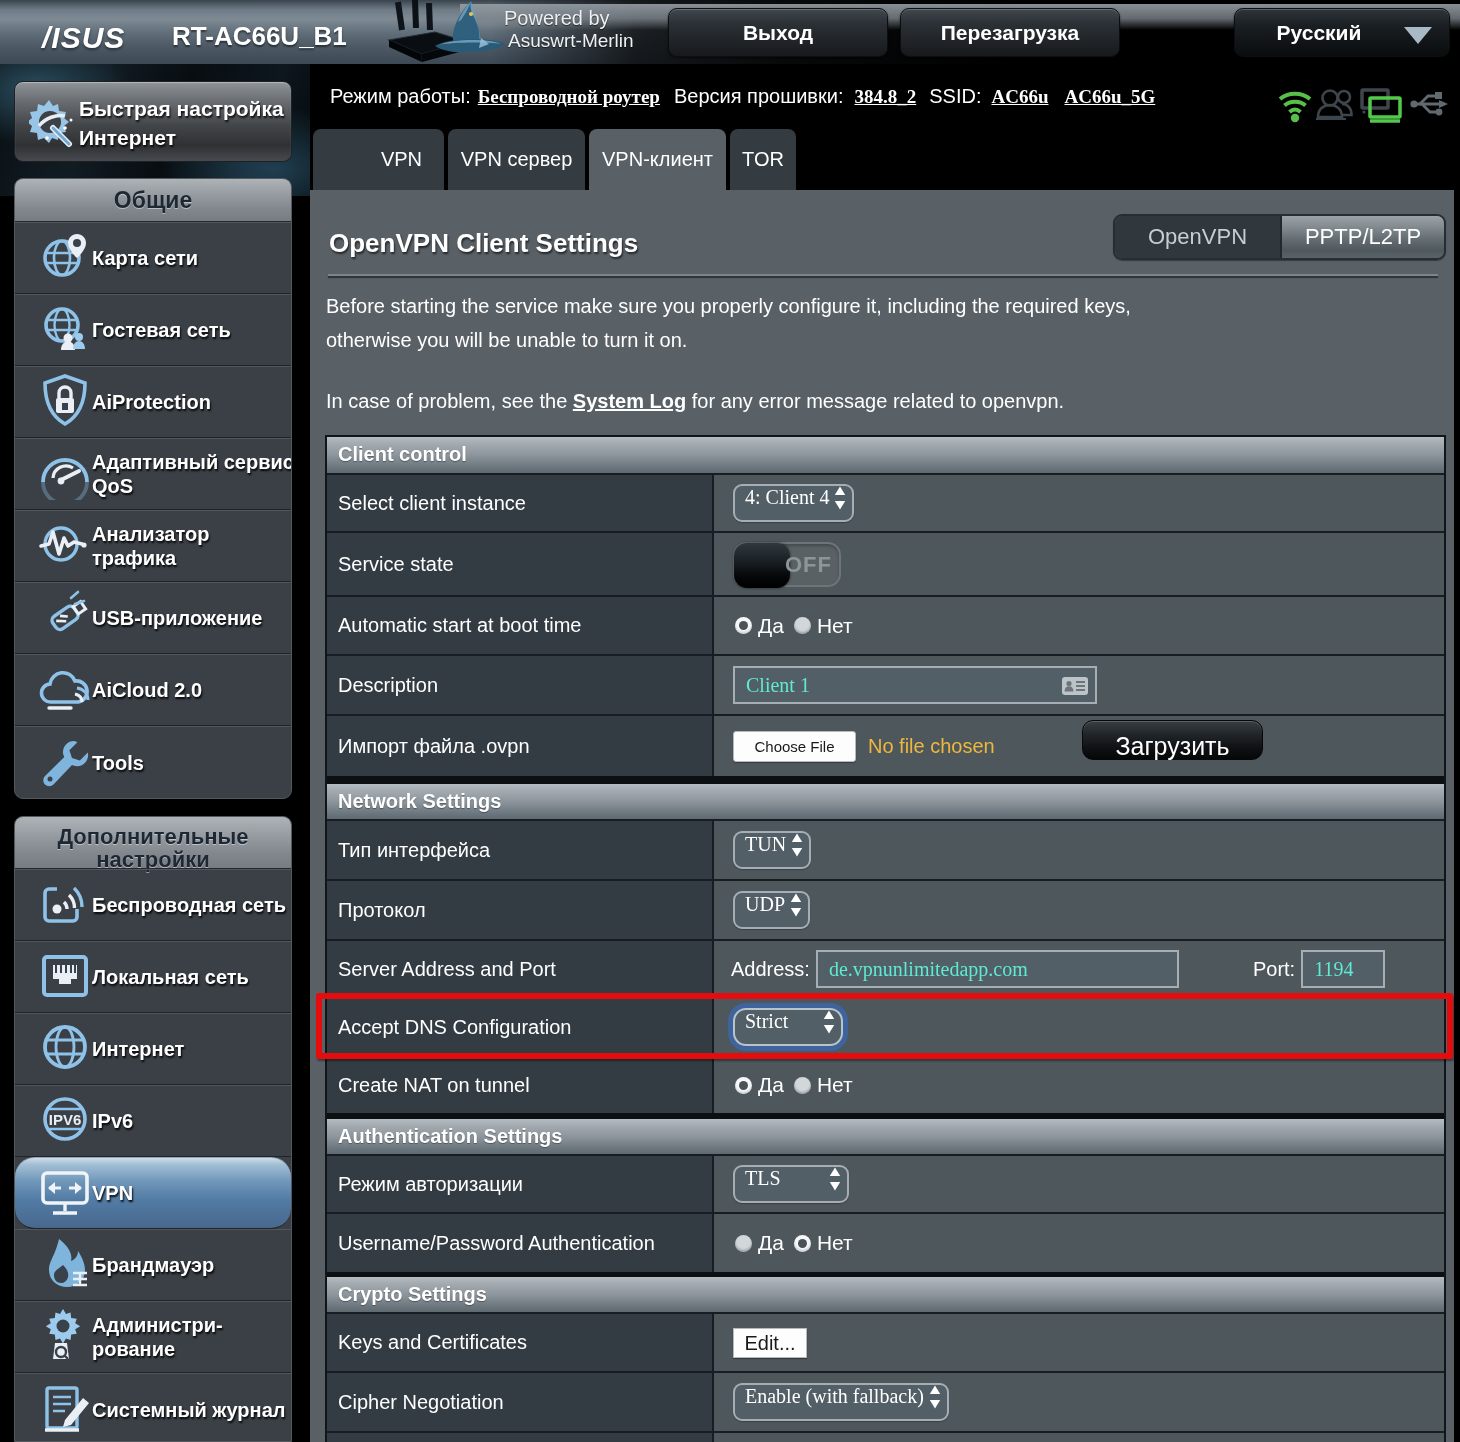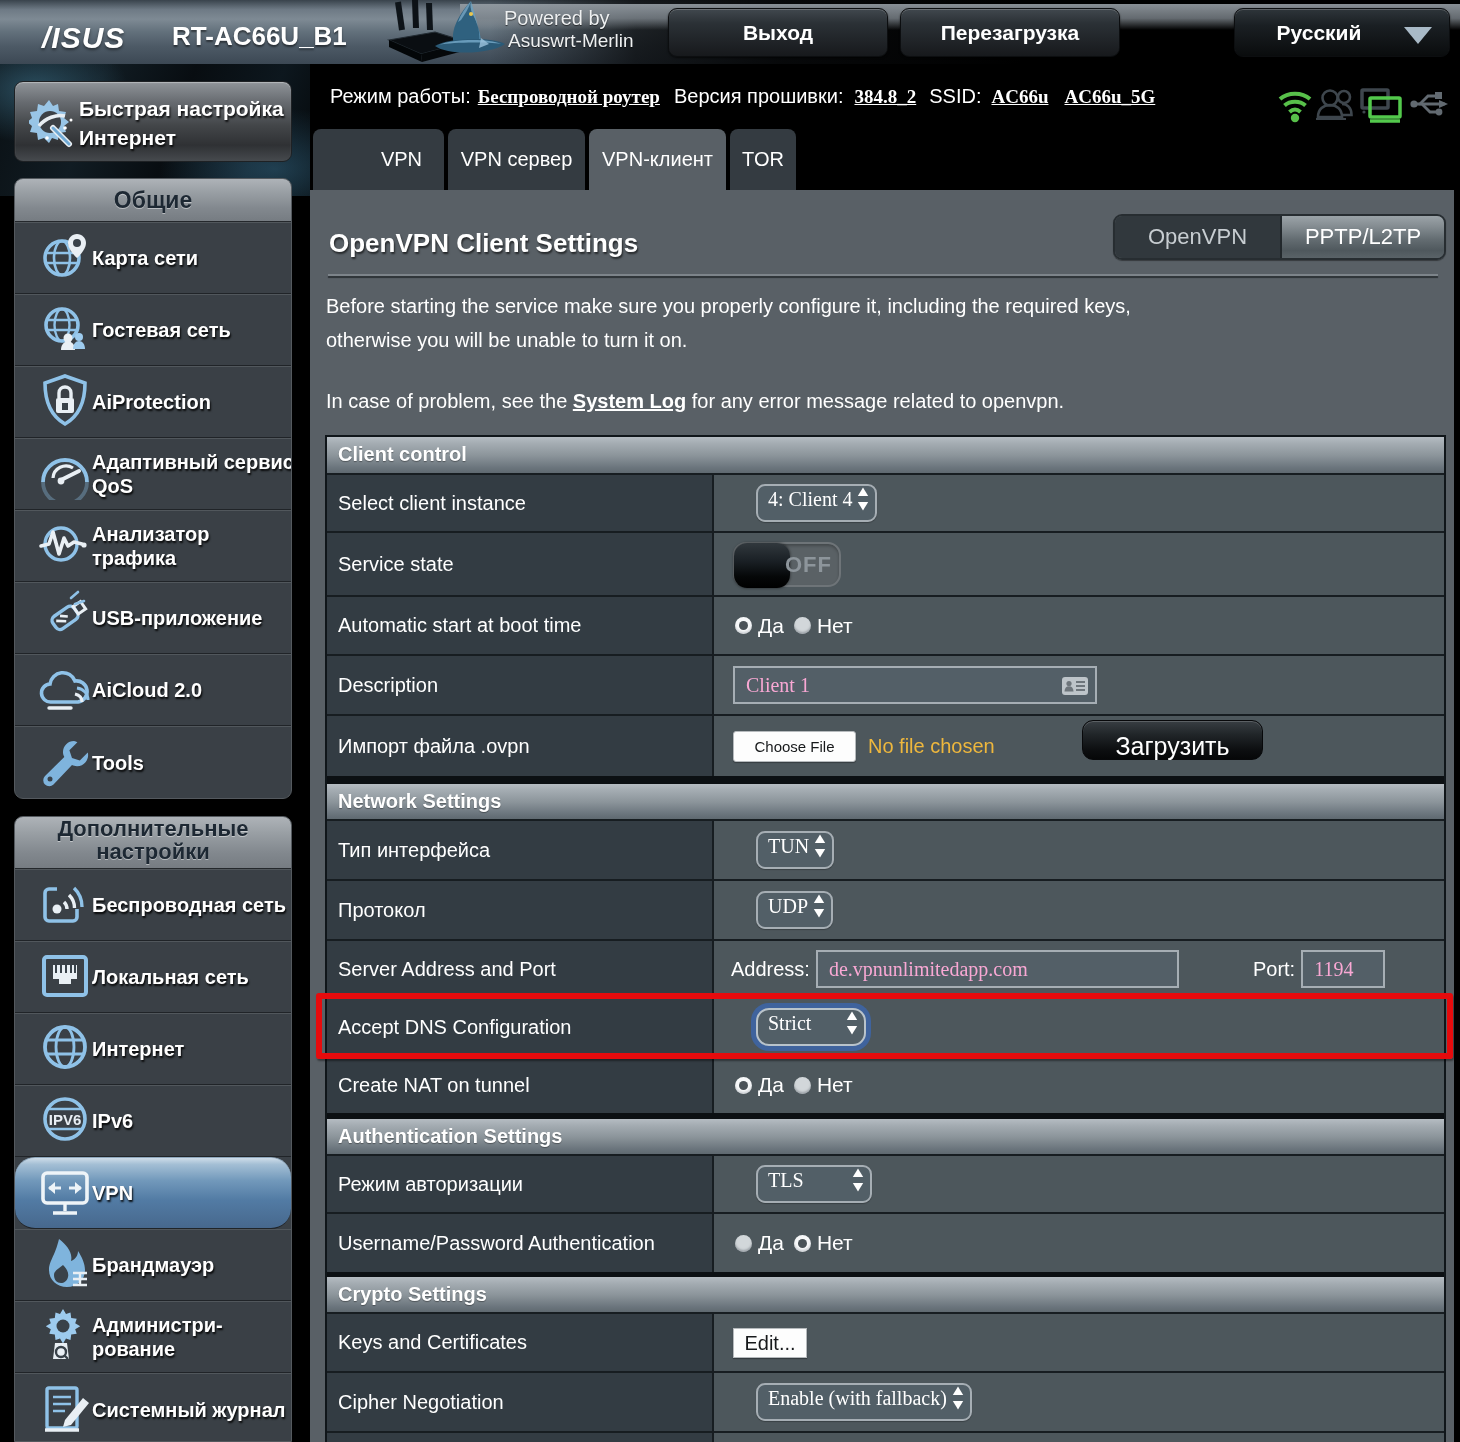--- a/index.html
+++ b/index.html
@@ -47,21 +47,21 @@
   text-shadow:1px 2px 2px rgba(0,0,0,.85); }
 #qis svg { position:absolute; left:14px; top:16px; }
 .menu { position:absolute; left:14px; width:278px; background:#3a4046; border-radius:9px;
   border:1px solid #54595e; overflow:hidden; }
 #menu1 { top:178px; }
 #menu2 { top:816px; height:626px; border-radius:9px 9px 0 0; }
 .menuhead { background: linear-gradient(180deg,#aeb3b8 0%,#9aa0a5 30%,#82888e 70%,#767c82 100%);
   color:#1d2833; font-weight:bold; font-size:23px; text-align:center; text-shadow:0 1px 0 rgba(255,255,255,.45);
   border-bottom:1px solid #24282c; }
 #menu1 .menuhead { height:43px; line-height:43px; }
-#menu2 .menuhead { height:52px; line-height:23px; padding-top:0; font-size:22px; }
+#menu2 .menuhead { height:52px; line-height:23px; padding-top:8px; font-size:22px; }
 .mi { position:relative; height:72px; border-top:1px solid #51575c; border-bottom:1px solid #202428; }
 .mi:last-child { border-bottom:none; }
 .mi .ic { position:absolute; left:22px; top:50%; transform:translateY(-50%); }
 .mi .lb { position:absolute; left:77px; top:50%; transform:translateY(-50%); width:212px;
   color:#fff; font-weight:bold; font-size:20px; line-height:24px;
   text-shadow:1px 2px 2px rgba(0,0,0,.9); }
 .mi.cur { background: linear-gradient(180deg,#cfdde9 0%,#a4bfd5 9%,#7299bb 32%,#527ba4 60%,#47688d 100%); border-top-color:#8fa8bd;border-radius:20px; }
 
 
 #content { position:absolute; left:310px; top:128px; width:1150px; height:1314px; }
@@ -96,30 +96,30 @@
 .trow { display:flex; border-top:2px solid #171d21; }
 .tgap { background:#0c1013; }
 .tlab { width:385px; background:#333c43; color:#fff; font-size:20px; display:flex; align-items:center;
   padding-left:11px; flex-shrink:0; }
 .tval { flex:1; background:#4d575c; border-left:2px solid #171d21; display:flex; align-items:center;
   padding-left:19px; position:relative; }
 
 
 .sel { height:38px; border:2px solid #a6aeb4; border-radius:9px; background:#525f67;
   color:#fff; font-family:"Liberation Serif",serif; font-size:20px;
-  display:inline-flex; align-items:flex-end; padding:0 6px 9px 10px; box-shadow:0 1px 1px rgba(0,0,0,.25);margin-left:23px; }
+  display:inline-flex; align-items:flex-start; padding:0 6px 16px 10px; box-shadow:0 1px 1px rgba(0,0,0,.25); }
 .sel .arr { margin-left:5px; display:inline-flex; }
 .sel.spread { justify-content:space-between; }
 .focusring { box-shadow:0 0 0 5px rgba(62,100,160,.95); border-color:#b9c3ca;border-radius:13px; }
 .radio { width:17px; height:17px; border-radius:50%; background:#d2d7da; display:inline-block; flex-shrink:0;
   box-shadow: inset 0 -2px 2px rgba(120,128,134,.55); }
 .radio.on { background:#f7f8f9; position:relative; box-shadow: inset 0 -2px 2px rgba(150,158,164,.4); }
 .radio.on::after { content:""; position:absolute; left:4px; top:4px; width:9px; height:9px; border-radius:50%; background:#4b5358; }
 .rlab { color:#fff; font-size:21px; margin:0 10px 0 6px; }
-.inp { height:38px; border:2px solid #a6aeb4; background:#535f67; color:#f9a8d4;
+.inp { height:38px; border:2px solid #a6aeb4; background:#535f67; color:#5eead4;
   font-family:"Liberation Serif",serif; font-size:20px; display:flex; align-items:center; padding:0 11px; position:relative; }
 #toggle { width:108px; height:45px; border-radius:13px; background:#5a6165; border:2px solid #6e7478;
   position:relative; box-shadow: inset 0 2px 3px rgba(0,0,0,.25); }
 #toggle .knob { position:absolute; left:-1px; top:-1px; width:56px; height:45px; border-radius:13px;
   background: linear-gradient(180deg,#31383d 0%,#1a2025 40%,#050708 75%,#000 100%);
   box-shadow: 0 0 3px rgba(0,0,0,.6); }
 #toggle .off { position:absolute; right:7px; top:8px; color:#8d959b; font-size:22px; font-weight:bold; letter-spacing:1px; }
 #chfile { width:123px; height:31px; background:#fdfdfd; border:1px solid #b6babd; border-radius:3px;
   color:#17191b; font-size:15px; text-align:center; line-height:29px; position:absolute; left:19px; top:15px;
   box-shadow:0 1px 1px rgba(0,0,0,.3); }

